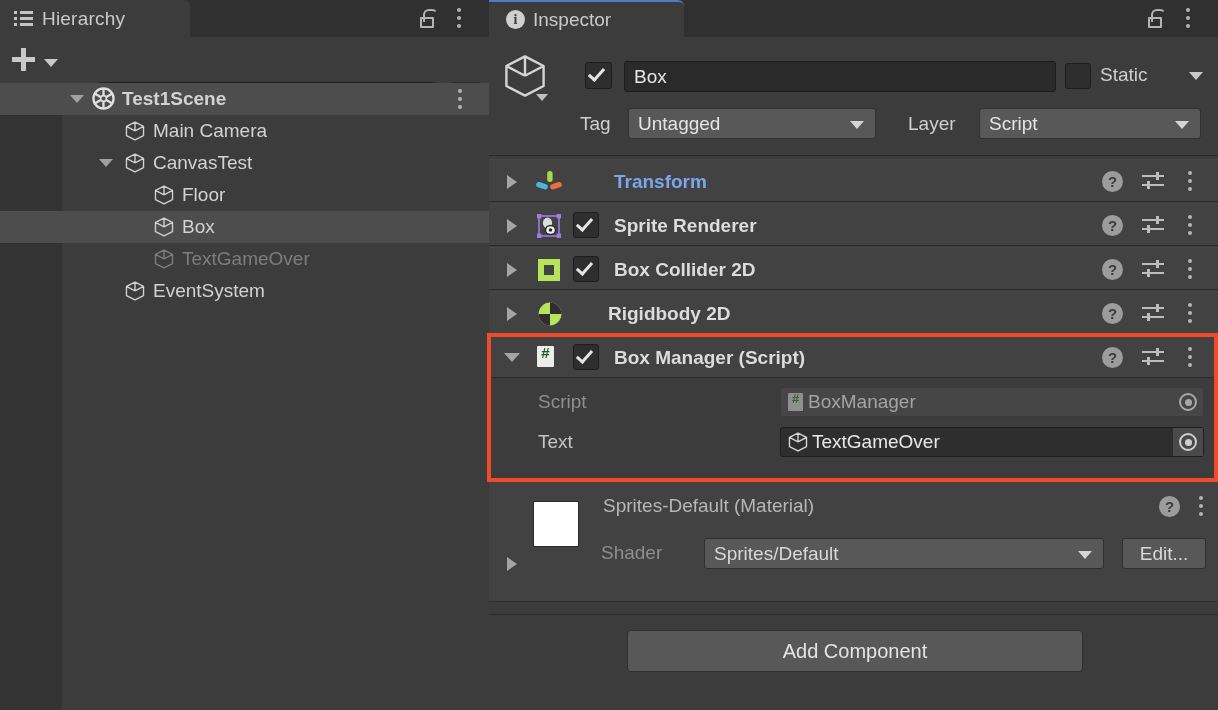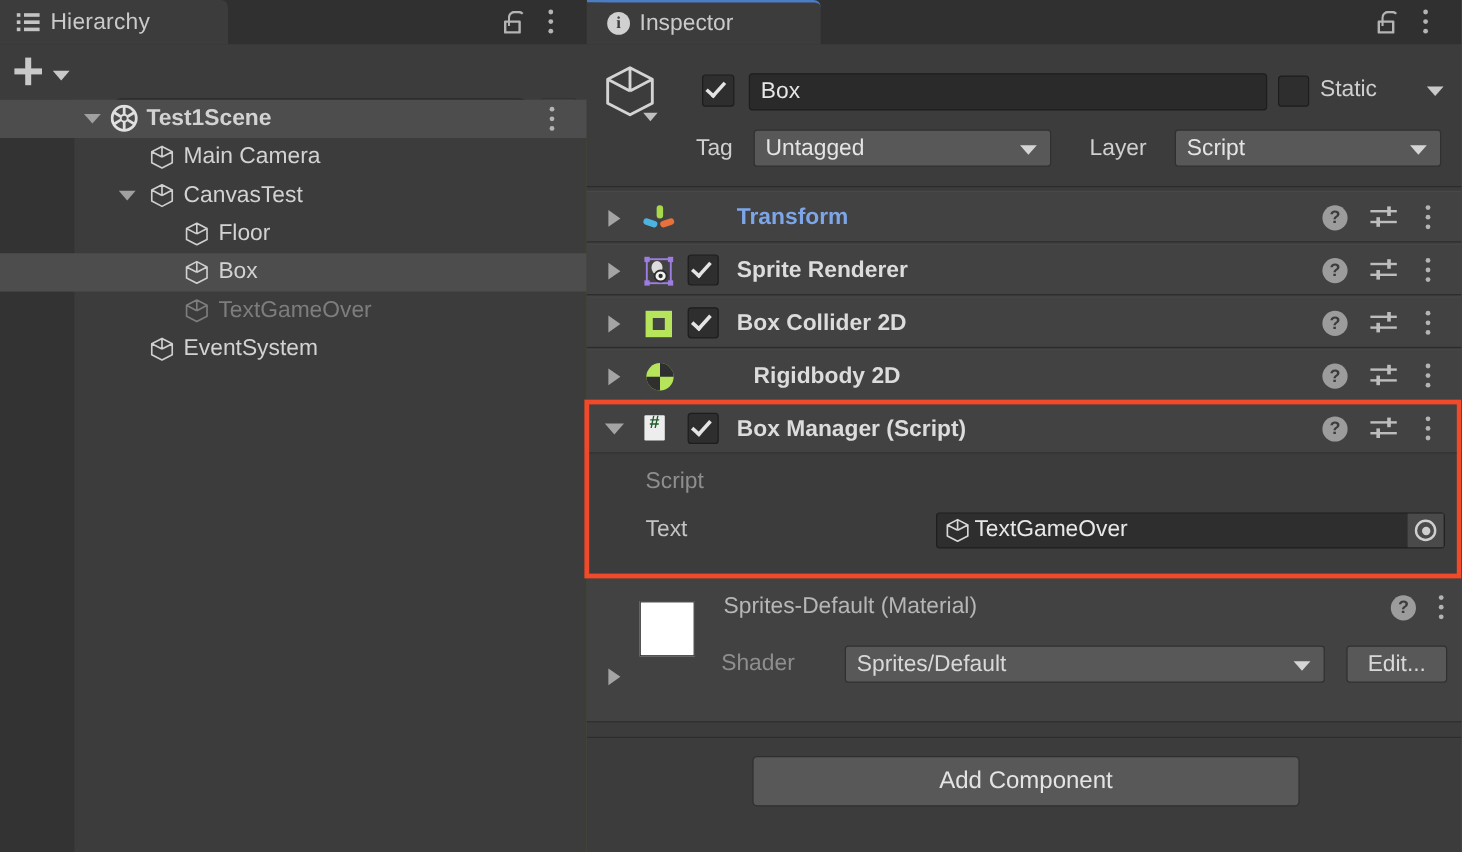--- a/index.html
+++ b/index.html
@@ -4,21 +4,21 @@
 <style>
   html, body {
     margin: 0; padding: 0;
     background: #383838;
     font-family: "Liberation Sans", sans-serif;
   }
   #root {
     position: relative;
     width: 1218px; height: 710px;
     overflow: hidden;
-    background: #4d7c0f;
+    background: #fef9c3;
     -webkit-font-smoothing: antialiased;
   }
 
   
   .hier-panel {
     position: absolute; left: 0; top: 0;
     width: 489px; height: 710px;
     background: #3c3c3c;
     box-sizing: border-box;
   }
@@ -656,21 +656,21 @@
 
     <div class="comp-row" style="top:291px;">
       <span class="fold"></span>
       <span style="position:absolute; left:48px; top:9px; width:26px; height:26px;">
         <svg width="26" height="26" viewBox="0 0 26 26">
           <circle cx="13" cy="13" r="11.4" fill="#b6e55c"></circle>
           <path d="M13 1.6 A11.4 11.4 0 0 1 24.4 13 L13 13 Z" fill="#2f2f2f"></path>
           <path d="M13 13 L1.6 13 A11.4 11.4 0 0 0 13 24.4 Z" fill="#2f2f2f"></path>
         </svg>
       </span>
-      <span class="comp-name" style="left:139px; top:11px;">Rigidbody 2D</span>
+      <span class="comp-name" style="left:119px; top:11px;">Rigidbody 2D</span>
       <span class="help-ico" style="left:613px; top:11px;">?</span>
       <span class="pre-ico" style="left:653px; top:12px;">
         <i class="bar1"></i>
           <i class="bar2"></i>
           <i class="kn1"></i>
           <i class="kn2"></i>
       </span>
       <span class="kebab" style="left:699px; top:11px;">
           <b></b>
           <b></b>
@@ -693,20 +693,29 @@
       <span class="kebab" style="left:699px; top:11px;">
           <b></b>
           <b></b>
           <b></b>
         </span>
     </div>
 
     <div style="position:absolute; left:0; top:378px; width:729px; height:100px; background:#3c3c3c;text-align:right;">
 
       <span class="prop-label dim" style="left:49px; top:13px;">Script</span>
+      <div class="obj-field" style="left:291px; top:9px; width:424px; background:#464646; border-color:#3a3a3a;">
+        <span class="script-ico small" style="margin-left:7px;"></span>
+        <span class="ofname" style="color:#a3a3a3; margin-left:5px;">BoxManager</span>
+        <span class="obj-picker">
+          <span class="outer" style="border-color:#a8a8a8;">
+              <span class="inner" style="background:#a8a8a8;"></span>
+            </span>
+        </span>
+      </div>
 
       <span class="prop-label" style="left:49px; top:53px;">Text</span>
       <div class="obj-field" style="left:291px; top:49px; width:424px; background:#2e2e2e;">
         <span style="width:22px; height:22px; margin-left:6px; flex:0 0 auto;">
           <svg width="22" height="22" viewBox="0 0 24 24">
               <path d="M12 2.2 L21.3 7 L21.3 17 L12 21.8 L2.7 17 L2.7 7 Z M12 2.2 L12 11.9 M12 11.9 L21.3 7 M12 11.9 L2.7 7" fill="none" stroke="#d6d6d6" stroke-width="1.5" stroke-linejoin="round"></path>
             </svg>
         </span>
         <span class="ofname" style="color:#e8e8e8; margin-left:3px;">TextGameOver</span>
         <span class="obj-picker" style="background:#4a4a4a;">

